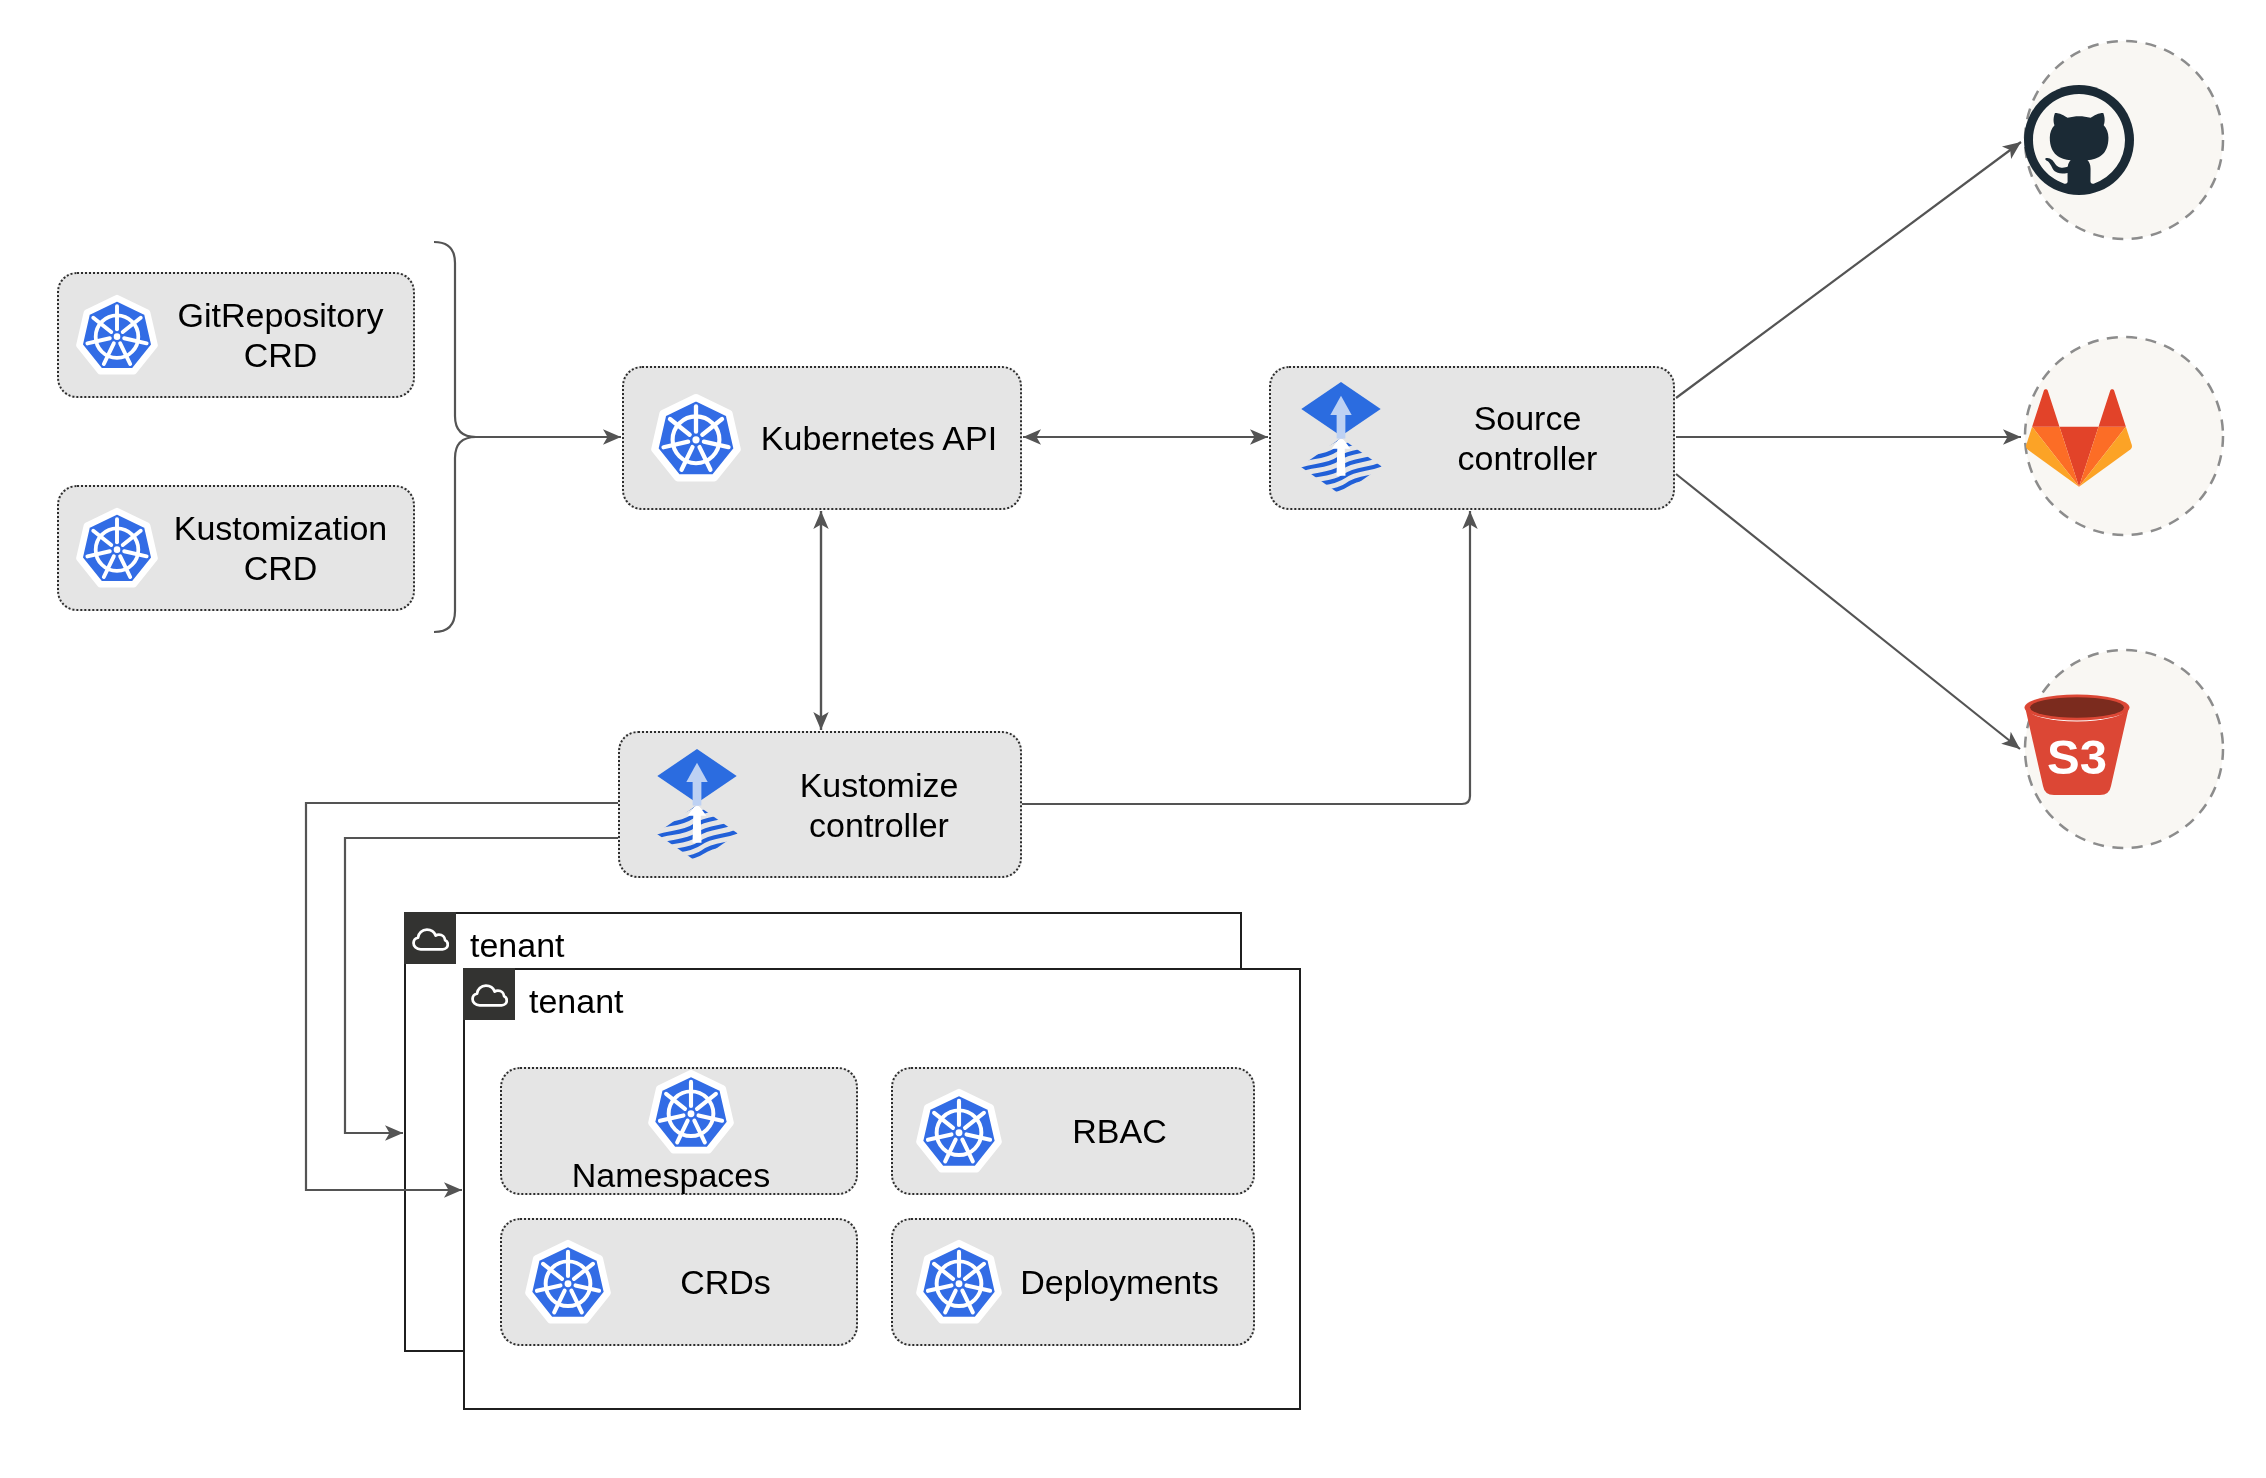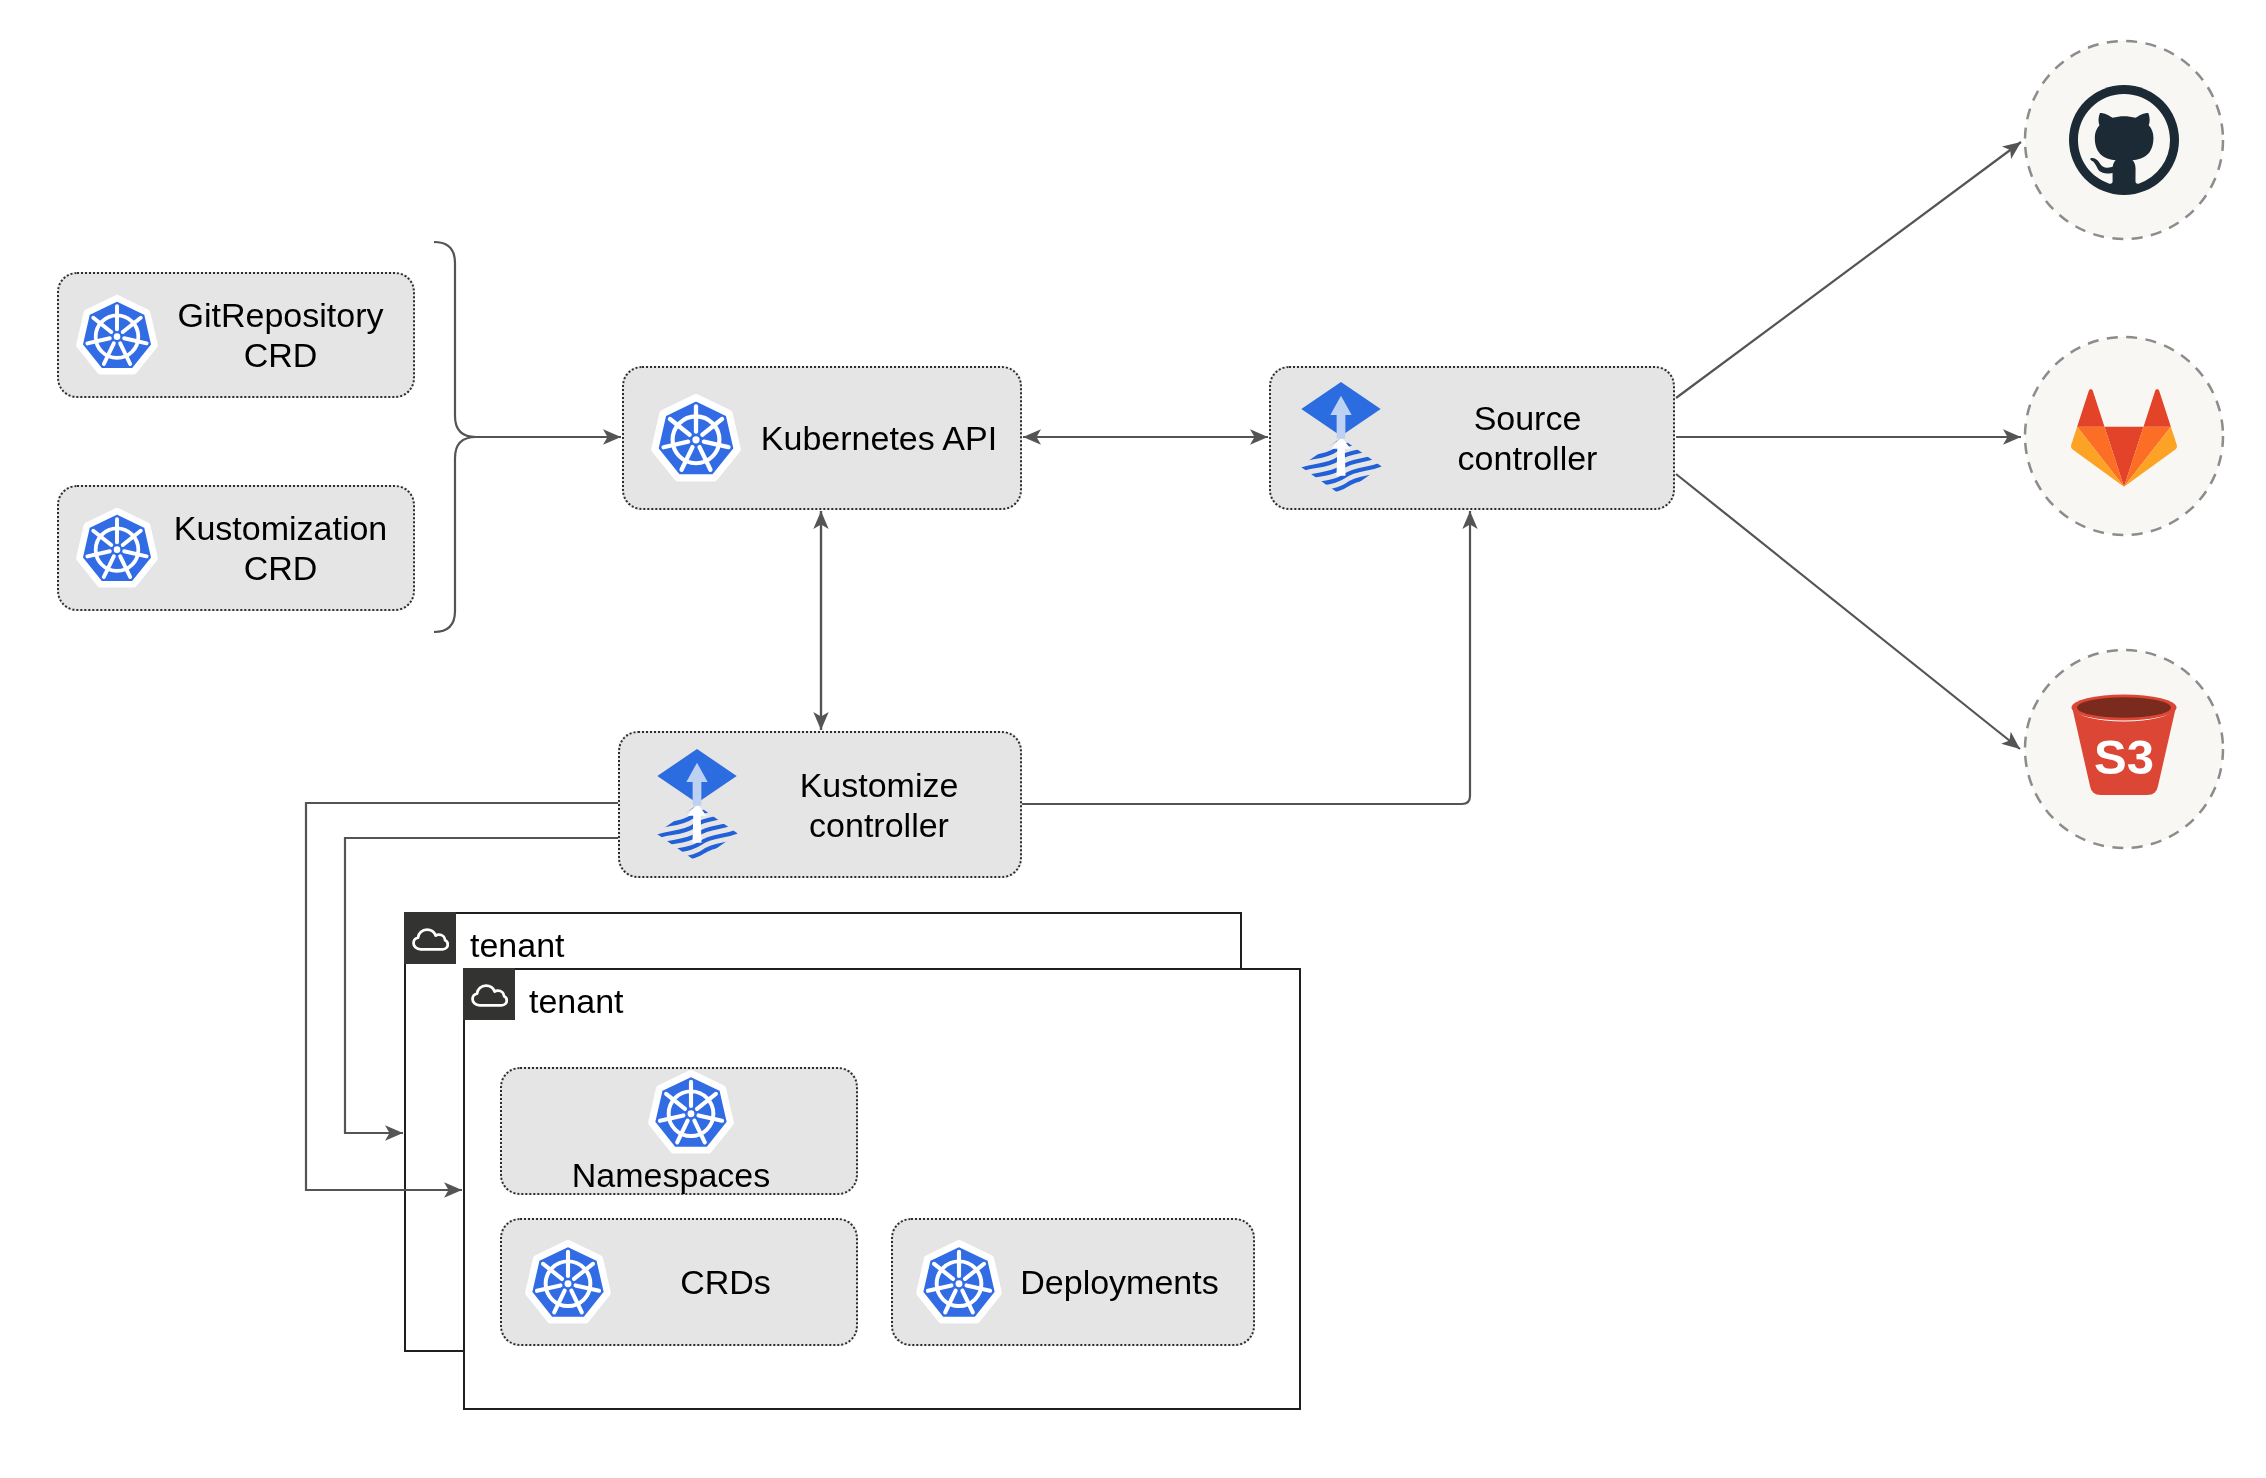--- a/index.html
+++ b/index.html
@@ -6,21 +6,21 @@
   body{width:2266px;height:1478px;background:#ffffff;position:relative;
        font-family:"Liberation Sans", sans-serif;color:#000;overflow:hidden;}
   .box{position:absolute;background:#e5e5e5;border:2px dotted #2d2d2d;border-radius:20px;
        display:flex;align-items:center;box-sizing:border-box;}
   .box .lbl{flex:1;text-align:center;font-size:34px;line-height:40px;}
   .tenant{position:absolute;background:#ffffff;border:2px solid #1f1f1f;box-sizing:border-box;}
   .tab{position:absolute;left:-2px;top:-2px;width:52px;height:52px;background:#333331;
        display:flex;align-items:center;justify-content:center;}
   .tlabel{position:absolute;left:64px;top:18px;font-size:34px;line-height:26px;}
   .circ{position:absolute;border-radius:50%;
-        box-sizing:border-box;display:flex;align-items:center;justify-content:center;}
+        box-sizing:border-box;display:flex;align-items:center;}
   svg{display:block;}
   #wires{position:absolute;left:0;top:0;z-index:20;pointer-events:none;}
 </style>
 </head>
 <body>
 <svg width="0" height="0" style="position:absolute">
 <defs>
 <g id="k8s">
   <polygon points="50,5 13.3,22.7 4.2,62.5 29.6,94.3 70.4,94.3 95.8,62.5 86.7,22.7" fill="#326ce5" stroke="#ffffff" stroke-width="8" stroke-linejoin="round"></polygon>
   <g stroke="#ffffff" stroke-width="4.6" fill="none">
@@ -119,20 +119,26 @@
         <use href="#cloud"></use>
       </svg>
     </div>
   <div class="tlabel">tenant</div>
   <div class="box" style="left:35px;top:97px;width:358px;height:128px;flex-direction:column;">
     <svg width="86" height="86" viewBox="0 0 100 100" style="margin-left:23px;flex:none">
         <use href="#k8s"></use>
       </svg>
     <div class="lbl" style="padding-right:16px">Namespaces</div>
   </div>
+  <div class="box" style="left:426px;top:97px;width:364px;height:128px;">
+    <svg width="86" height="86" viewBox="0 0 100 100" style="margin-left:23px;flex:none">
+        <use href="#k8s"></use>
+      </svg>
+    <div class="lbl" style="padding-right:16px">RBAC</div>
+  </div>
   <div class="box" style="left:35px;top:248px;width:358px;height:128px;">
     <svg width="86" height="86" viewBox="0 0 100 100" style="margin-left:23px;flex:none">
         <use href="#k8s"></use>
       </svg>
     <div class="lbl" style="padding-right:16px">CRDs</div>
   </div>
   <div class="box" style="left:426px;top:248px;width:364px;height:128px;">
     <svg width="86" height="86" viewBox="0 0 100 100" style="margin-left:23px;flex:none">
         <use href="#k8s"></use>
       </svg>

